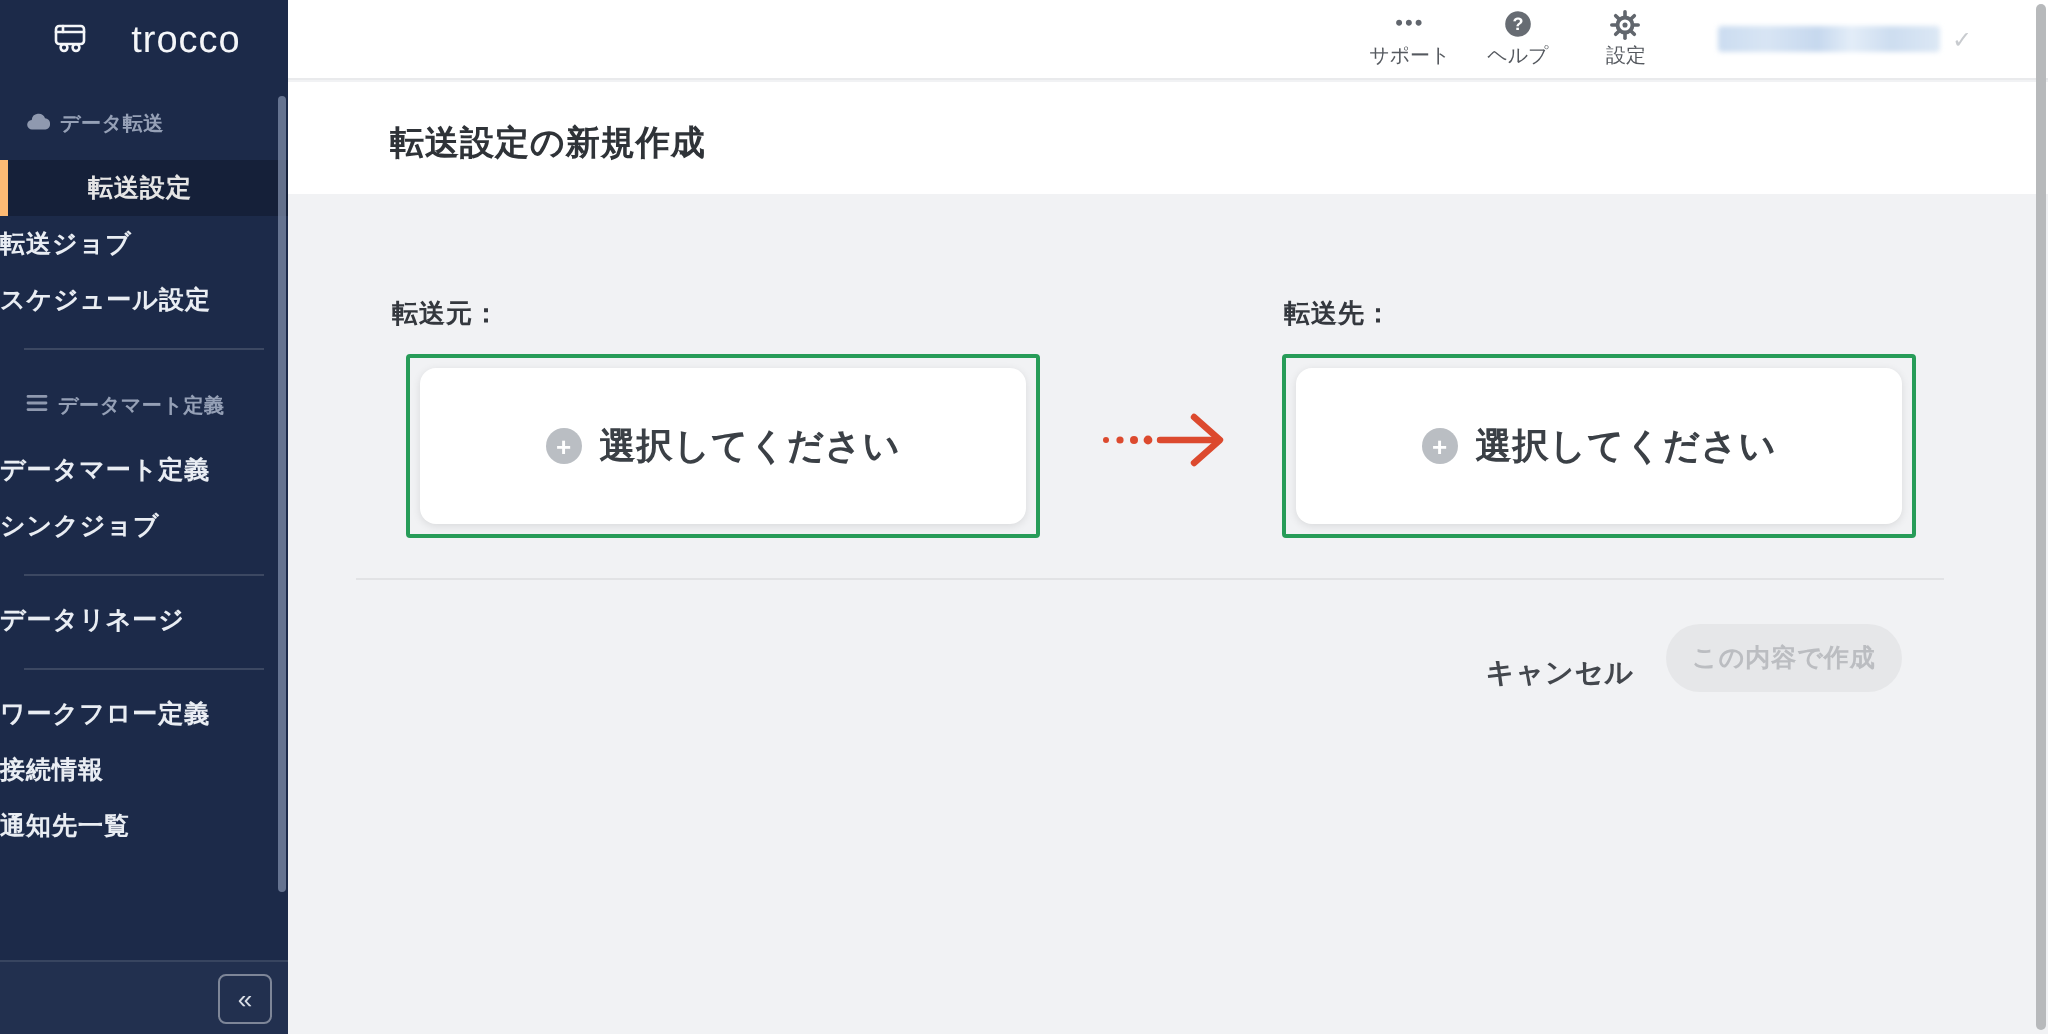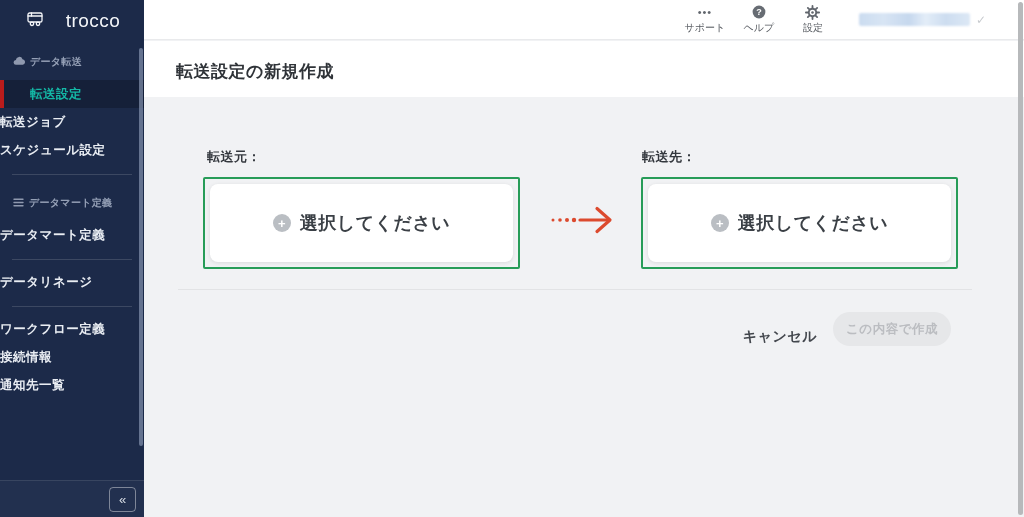--- a/index.html
+++ b/index.html
@@ -9,21 +9,21 @@
 
   
   .sidebar { position:absolute; left:0; top:0; width:144px; height:517px; background:#1C2A49; overflow:hidden; z-index:5; }
   .logo { height:42px; display:flex; align-items:center; justify-content:center; gap:20px; color:#fff; }
   .logo-text { font-size:19px; font-weight:400; letter-spacing:0.5px; color:#F4F6F9; }
   .nav { padding-top:12px; }
   .nav-section-header { height:16px; margin-bottom:10px; padding-left:13px; display:flex; align-items:center; gap:5px;
     color:#95A0B6; font-size:10px; font-weight:700; letter-spacing:0.3px; }
   .nav-item { height:28px; line-height:28px; color:#E9EDF3; font-size:12.5px; font-weight:700;
     letter-spacing:0.5px; cursor:pointer; white-space:nowrap; }
-  .nav-item.active { background:#152039; border-left:4px solid #b91c1c; padding-left:26px; color:#14b8a6; }
+  .nav-item.active { background:#152039; border-left:4px solid #fdba74; padding-left:40px; color:#e5e5e5; }
   .nav-divider { height:1px; background:rgba(255,255,255,0.14); margin:10px 12px 0 12px; }
   .nav-section-header.spaced { margin-top:20px; }
   .nav-items { margin-top:8px; }
   .side-scroll-thumb { position:absolute; right:1px; top:48px; width:4px; height:398px; border-radius:2px;
     background:rgba(142,155,183,0.65); }
   .collapse-bar { position:absolute; left:0; right:0; bottom:0; height:37px; background:#22304F;
     border-top:1px solid rgba(255,255,255,0.10); }
   .collapse-btn { position:absolute; right:8px; top:6px; width:27px; height:25px; border:1px solid rgba(255,255,255,0.42);
     border-radius:4px; color:#D8DDE5; font-size:13px; line-height:23px; text-align:center; cursor:pointer; background:transparent; }
 
@@ -33,27 +33,27 @@
     display:flex; align-items:center; justify-content:flex-end; padding-right:38px; gap:10px; }
   .topbar-item { width:44px; display:flex; flex-direction:column; align-items:center; gap:1px; cursor:pointer; }
   .topbar-item .glyph { height:15px; display:flex; align-items:center; justify-content:center; color:#61666D; }
   .more-dots { font-size:11px; letter-spacing:1px; color:#5D6269; line-height:10px; }
   .topbar-item .lbl { font-size:10px; color:#55595F; }
   .user-box { display:flex; align-items:center; gap:6px; margin-left:14px; }
   .user-redacted { width:111px; height:13px; border-radius:2px; filter:blur(1.2px);
     background:linear-gradient(90deg,#CBDCF0 0%,#D8E5F4 22%,#C6D8EE 45%,#E3EDF8 60%,#CDDDF0 78%,#DCE8F5 100%); }
   .user-check { color:#C8CBCF; font-size:12px; }
 
-  .title-band { position:absolute; left:0; top:41px; width:880px; height:56px; background:#fff; }
+  .title-band { position:absolute; left:0; top:41px; width:880px; height:56px; background:#fff;padding-left:19px; }
   .page-title { padding:19px 0 0 32px; font-size:17px; font-weight:700; color:#2F3338; letter-spacing:0.5px; }
 
   .content { position:absolute; left:0; top:97px; width:880px; height:420px; background:#F1F2F4; }
 
   .panel-label { position:absolute; font-size:13px; font-weight:700; color:#34383E; letter-spacing:0.5px; }
-  .label-source { left:63px; top:51px; }
+  .label-source { left:52px; top:51px; }
   .label-dest { left:498px; top:51px; }
 
   .select-box { position:absolute; top:80px; width:317px; height:92px; border:2px solid #279C58; border-radius:2px;
     padding:5px; cursor:pointer; }
   .box-source { left:59px; }
   .box-dest { left:497px; }
   .select-inner { width:100%; height:100%; background:#fff; border-radius:8px; box-shadow:0 1px 4px rgba(0,0,0,0.10);
     display:flex; align-items:center; justify-content:center; gap:9px; }
   .plus-circle { width:18px; height:18px; border-radius:50%; background:#BABEC3; color:#fff; font-size:13px; font-weight:700;
     display:flex; align-items:center; justify-content:center; line-height:1; }
@@ -110,20 +110,21 @@
       <div class="nav-section-header spaced">
         <span>
           <svg width="11" height="9" viewBox="0 0 11 9" stroke="#8F99AF" stroke-width="1.4" stroke-linecap="round">
             <path d="M1 1.2 h9 M1 4.5 h9 M1 7.8 h9"></path>
           </svg>
         </span>
         <span>データマート定義</span>
       </div>
       <div class="nav-items">
         <div class="nav-item">データマート定義</div>
+        <div class="nav-item">シンクジョブ</div>
       </div>
 
       <div class="nav-divider"></div>
 
       <div class="nav-items">
         <div class="nav-item">データリネージ</div>
       </div>
 
       <div class="nav-divider"></div>
 

